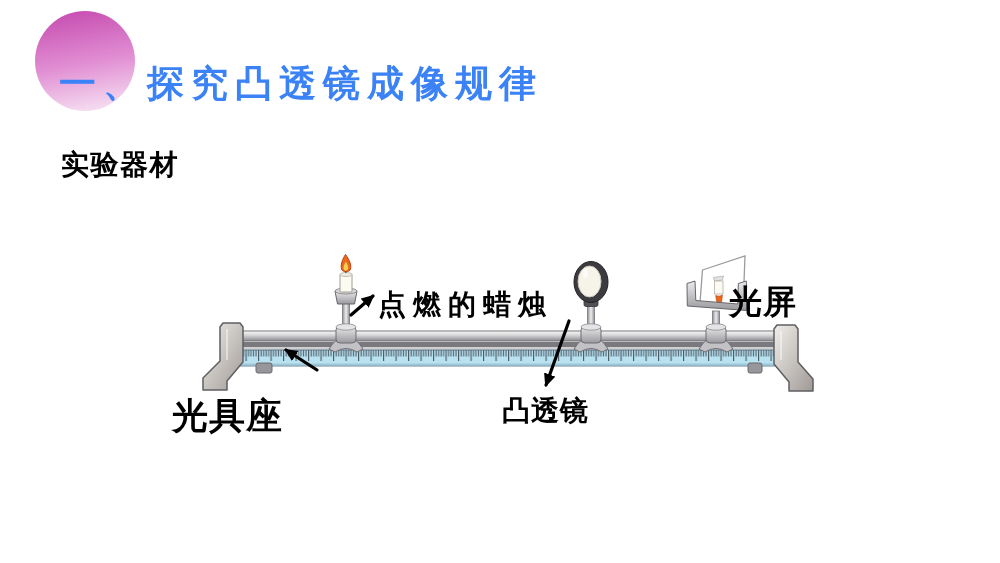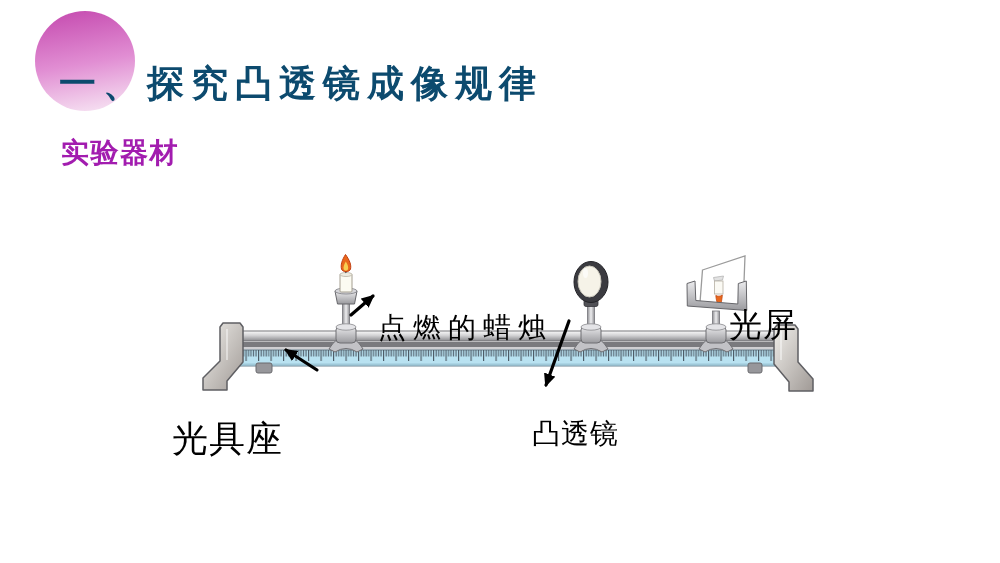--- a/index.html
+++ b/index.html
@@ -7,34 +7,34 @@
     width:1000px;height:563px;position:relative;overflow:hidden;
     background:#ffffff;
     font-family:"Liberation Sans","DejaVu Sans",sans-serif;
   }
   .accent-circle{
     position:absolute;left:35px;top:11px;width:100px;height:100px;border-radius:50%;
     background:linear-gradient(170deg,#c448ae 0%,#e18ed3 52%,#f8e9f5 100%);
   }
   .slide-title{
     position:absolute;left:59px;top:62px;
-    font-size:37px;font-weight:700;color:#0c4a6e;letter-spacing:7px;
+    font-size:37px;font-weight:700;color:#3b82f6;letter-spacing:7px;
     line-height:1.2;white-space:nowrap;
   }
   .section-label{
-    position:absolute;left:61px;top:134px;
-    font-size:28px;font-weight:700;color:#a21caf;letter-spacing:1.5px;
+    position:absolute;left:61px;top:146px;
+    font-size:28px;font-weight:700;color:#000000;letter-spacing:1.5px;
     white-space:nowrap;
   }
   .diagram-label{
-    position:absolute;font-weight:400;color:#000000;white-space:nowrap;line-height:1.1;margin-top:23px;
+    position:absolute;font-weight:700;color:#000000;white-space:nowrap;line-height:1.1;
   }
   .label-candle{left:378px;top:290px;font-size:28px;letter-spacing:7px;}
   .label-screen{left:729px;top:284px;font-size:33px;letter-spacing:1px;}
-  .label-lens{left:532px;top:396px;font-size:28px;letter-spacing:1px;}
+  .label-lens{left:502px;top:396px;font-size:28px;letter-spacing:1px;}
   .label-bench{left:172px;top:396px;font-size:36px;letter-spacing:1px;}
   .diagram-svg{position:absolute;left:0;top:0;width:1000px;height:563px;}
 </style>
 </head>
 <body>
 
 <div class="accent-circle"></div>
 
 <div class="slide-title">一、探究凸透镜成像规律</div>
 

